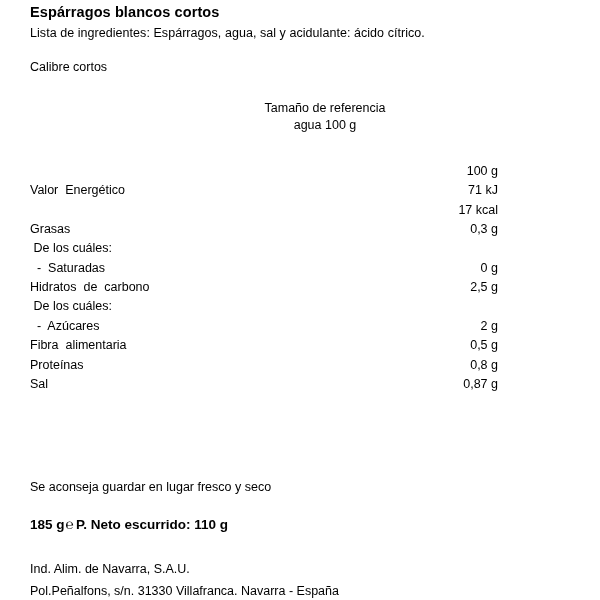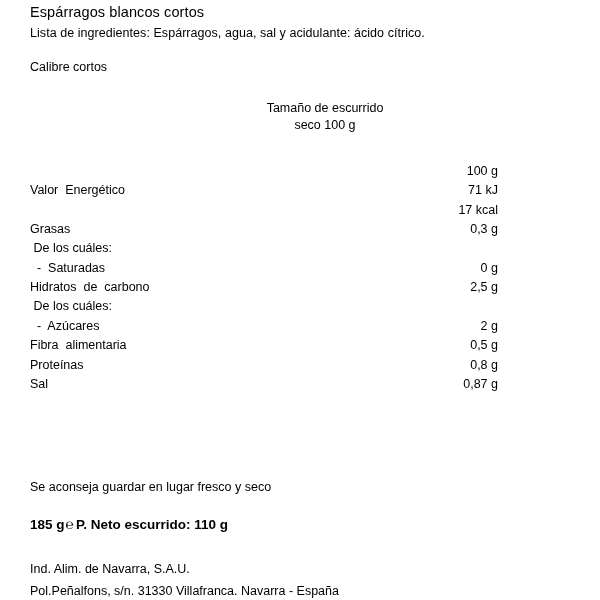--- a/index.html
+++ b/index.html
@@ -16,21 +16,21 @@
   }
   .label {
     position: relative;
     width: 600px;
     height: 600px;
     box-sizing: border-box;
     padding: 0 30px;
   }
   .product-title {
     font-size: 14.5px;
-    font-weight: normal;
+    font-weight: bold;
     padding-top: 4px;
     letter-spacing: 0.1px;
   }
   .ingredients {
     font-size: 12.5px;
     margin-top: 6px;
     letter-spacing: 0.05px;
   }
   .caliber {
     font-size: 12.5px;
@@ -99,22 +99,22 @@
 
 <div class="label">
 
   <div class="product-title">Espárragos blancos cortos</div>
 
   <div class="ingredients">Lista de ingredientes: Espárragos, agua, sal y acidulante: ácido cítrico.</div>
 
   <div class="caliber">Calibre cortos</div>
 
   <div class="ref-block">
-    <div>Tamaño de escurrido</div>
-    <div>seco 100 g</div>
+    <div>Tamaño de referencia</div>
+    <div>agua 100 g</div>
   </div>
 
   <table class="nutrition">
     <tbody>
       <tr class="header">
         <td class="name"></td>
         <td class="value">100 g</td>
       </tr>
       <tr>
         <td class="name">Valor  Energético</td>

